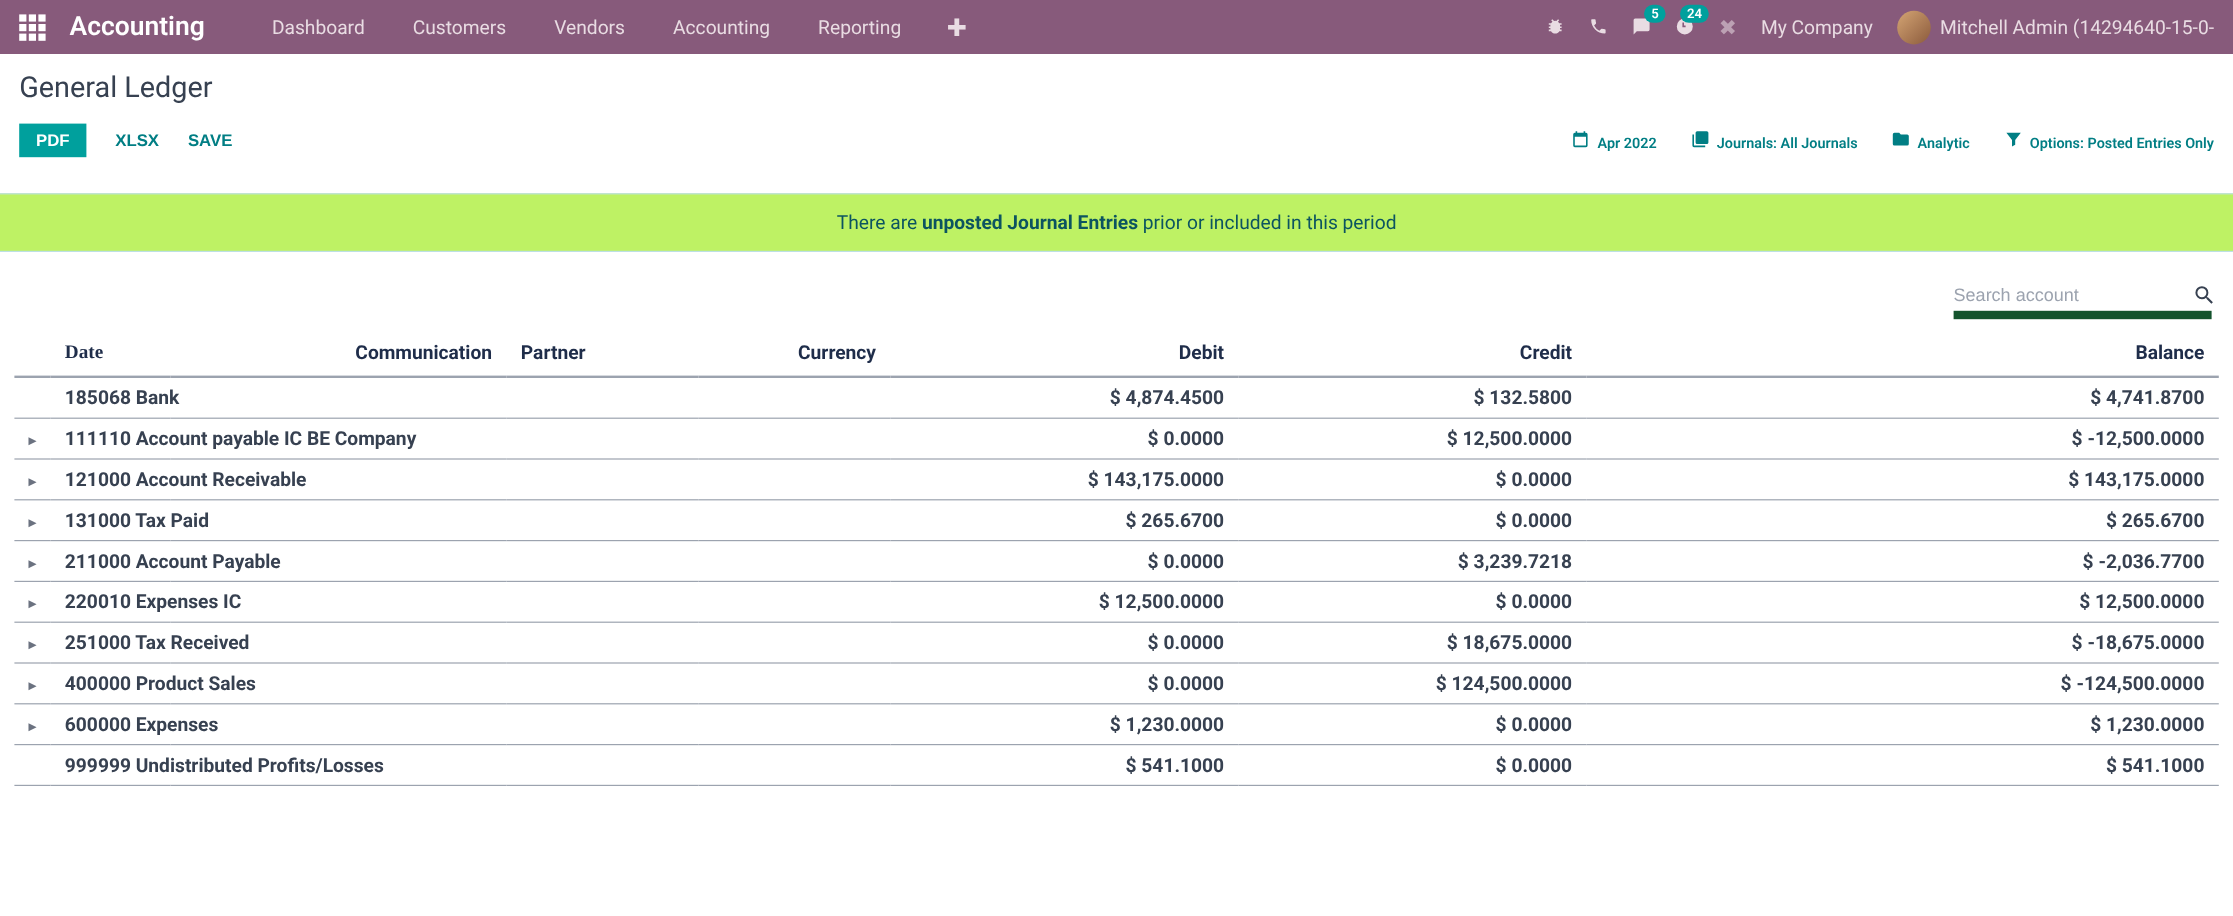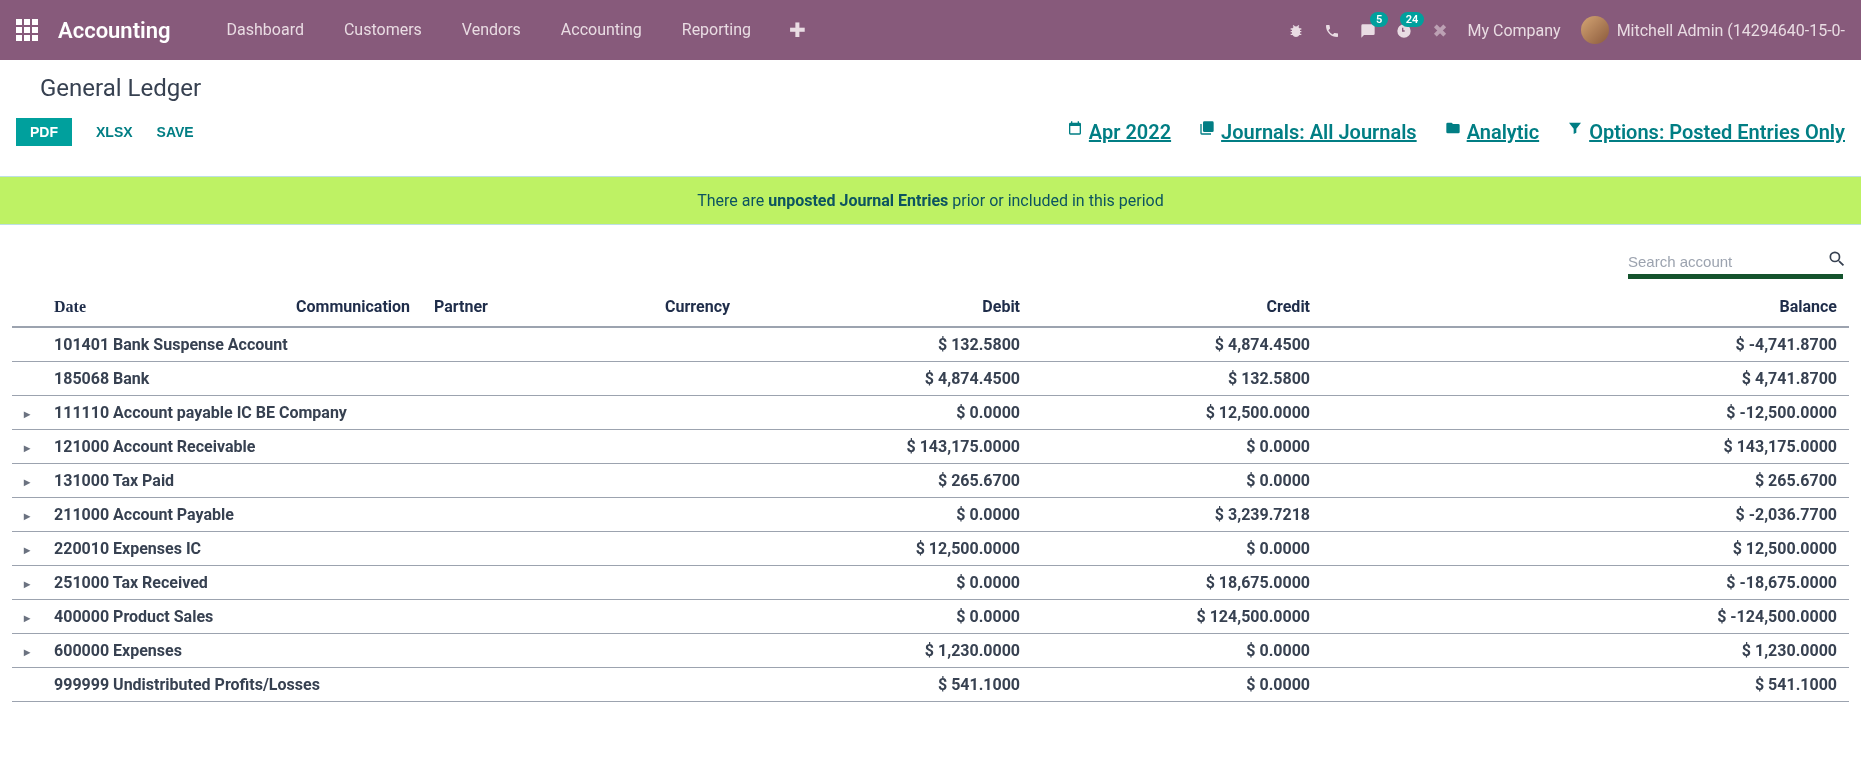--- a/index.html
+++ b/index.html
@@ -1,48 +1,48 @@
 <!DOCTYPE html>
 <html><head>
 <meta charset="utf-8">
 <style>
 * { box-sizing: border-box; margin: 0; padding: 0; }
 body { font-family: -apple-system, BlinkMacSystemFont, "Segoe UI", Roboto, sans-serif; font-size: 14px; color: #374151; background: #fff; width: 1861px; }
-.topbar { background: #875a7b; color: #fff; display: flex; align-items: center; height: 60px; padding: 0 16px; }
+.topbar { background: #875a7b; color: #fff; display: flex; align-items: center; height: 45px; padding: 0 16px; }
 .apps-icon { display: grid; grid-template-columns: repeat(3, 6px); grid-template-rows: repeat(3, 6px); gap: 2px; margin-right: 20px; cursor: pointer; }
 .apps-icon span { background: #fff; width: 6px; height: 6px; }
 .brand { font-size: 22px; font-weight: 600; margin-right: 36px; }
 .topnav { display: flex; gap: 0; align-items: center; }
 .topnav-item { padding: 0 20px; font-size: 16px; color: #e9dce3; cursor: pointer; line-height: 46px; }
 .plus-btn { color: #e9dce3; font-size: 20px; padding: 0 18px; cursor: pointer; line-height: 46px; }
 .topbar-spacer { flex: 1; }
 .topbar-right { display: flex; align-items: center; gap: 20px; }
 .topbar-icon { color: #e9dce3; cursor: pointer; position: relative; font-size: 18px; }
 .badge { position: absolute; top: -8px; right: -12px; background: #00a09d; color: #fff; font-size: 11px; font-weight: 600; border-radius: 10px; padding: 1px 6px; }
 .company-name { color: #e9dce3; font-size: 16px; cursor: pointer; }
 .user-area { display: flex; align-items: center; gap: 8px; cursor: pointer; }
 .avatar { width: 28px; height: 28px; border-radius: 50%; background: linear-gradient(135deg, #d4a574, #8b5a3c); }
 .user-name { color: #e9dce3; font-size: 16px; }
 
 .page-header { padding: 14px 16px 10px; }
-.page-title { font-size: 24px; font-weight: 400; color: #374151; margin-left: 24px; }
+.page-title { font-size: 24px; font-weight: 400; color: #374151; }
 
 .toolbar { display: flex; align-items: center; padding: 6px 16px 30px; }
 .btn-pdf { background: #00a09d; color: #fff; padding: 6px 14px; font-weight: 600; font-size: 14px; border: none; cursor: pointer; margin-right: 24px; }
 .btn-link { color: #017e84; font-weight: 600; font-size: 14px; background: none; border: none; cursor: pointer; margin-right: 24px; }
 .toolbar-spacer { flex: 1; }
 .filter-group { display: flex; gap: 28px; align-items: center; }
-.filter-item { color: #017e84; font-weight: 600; font-size: 20px; cursor: pointer; display: flex; align-items: flex-start; gap: 6px; text-decoration: underline; }
+.filter-item { color: #017e84; font-weight: 600; font-size: 12px; cursor: pointer; display: flex; align-items: flex-end; gap: 6px; }
 .filter-icon { font-size: 15px; }
 
 .banner { background: #bef264; color: #0c5460; text-align: center; padding: 14px; font-size: 16px; border-top: 1px solid #bde0e4; border-bottom: 1px solid #bde0e4; }
 .banner strong { font-weight: 700; }
 
 .search-row { display: flex; justify-content: flex-end; padding: 24px 18px 8px; }
-.search-box { display: flex; align-items: flex-start; border-bottom: 5px solid #14532d; width: 215px; }
+.search-box { display: flex; align-items: flex-end; border-bottom: 7px solid #14532d; width: 215px; }
 .search-input { border: none; outline: none; font-size: 15px; color: #6b7280; flex: 1; padding: 4px 0; background: transparent; }
 .search-input::placeholder { color: #9ca3af; }
 .search-icon { font-size: 18px; color: #374151; cursor: pointer; font-weight: bold; }
 
 .ledger-table { width: calc(100% - 24px); margin: 0 12px; border-collapse: collapse; }
 .ledger-table th { text-align: left; font-weight: 700; color: #1f2d4a; padding: 10px 12px; border-bottom: 2px solid #9ca3af; font-size: 16px; }
 .ledger-table th.num { text-align: right; }
 .ledger-table td { padding: 7px 12px; border-bottom: 1px solid #9ca3af; font-size: 16px; font-weight: 700; color: #374151; }
 .ledger-table td.num { text-align: right; }
 .expand-cell { width: 24px; text-align: center; padding: 7px 0 7px 6px; }
@@ -175,27 +175,20 @@
       <th style="width:100px;font-family:Liberation Serif, serif;">Date</th>
       <th style="width:280px;text-align:right;">Communication</th>
       <th style="width:160px;">Partner</th>
       <th class="num" style="width:160px;">Currency</th>
       <th class="num" style="width:290px;">Debit</th>
       <th class="num" style="width:290px;">Credit</th>
       <th class="num">Balance</th>
     </tr>
   </thead>
   <tbody id="ledger-body">
-  <tr>
-        <td class="expand-cell"></td>
-        <td class="acct-name" colspan="4">101401 Bank Suspense Account</td>
-        <td class="num">$ 132.5800</td>
-        <td class="num">$ 4,874.4500</td>
-        <td class="num">$ -4,741.8700</td>
-      </tr>
       <tr>
         <td class="expand-cell"></td>
         <td class="acct-name" colspan="4">185068 Bank</td>
         <td class="num">$ 4,874.4500</td>
         <td class="num">$ 132.5800</td>
         <td class="num">$ 4,741.8700</td>
       </tr>
       <tr>
         <td class="expand-cell"><span class="expand-caret">▸</span></td>
         <td class="acct-name" colspan="4">111110 Account payable IC BE Company</td>

